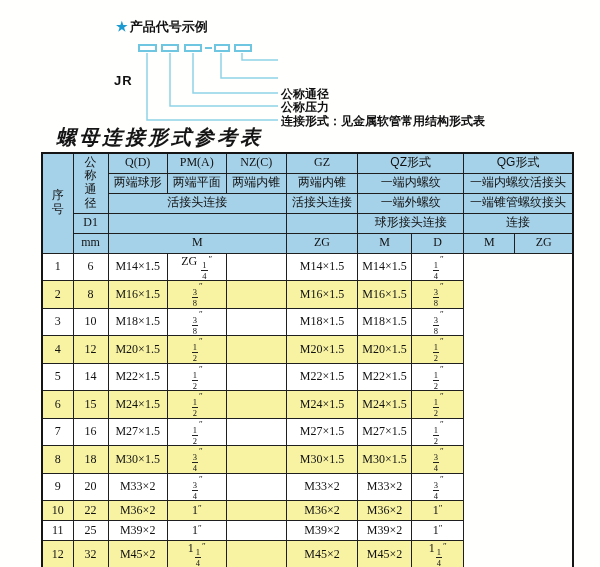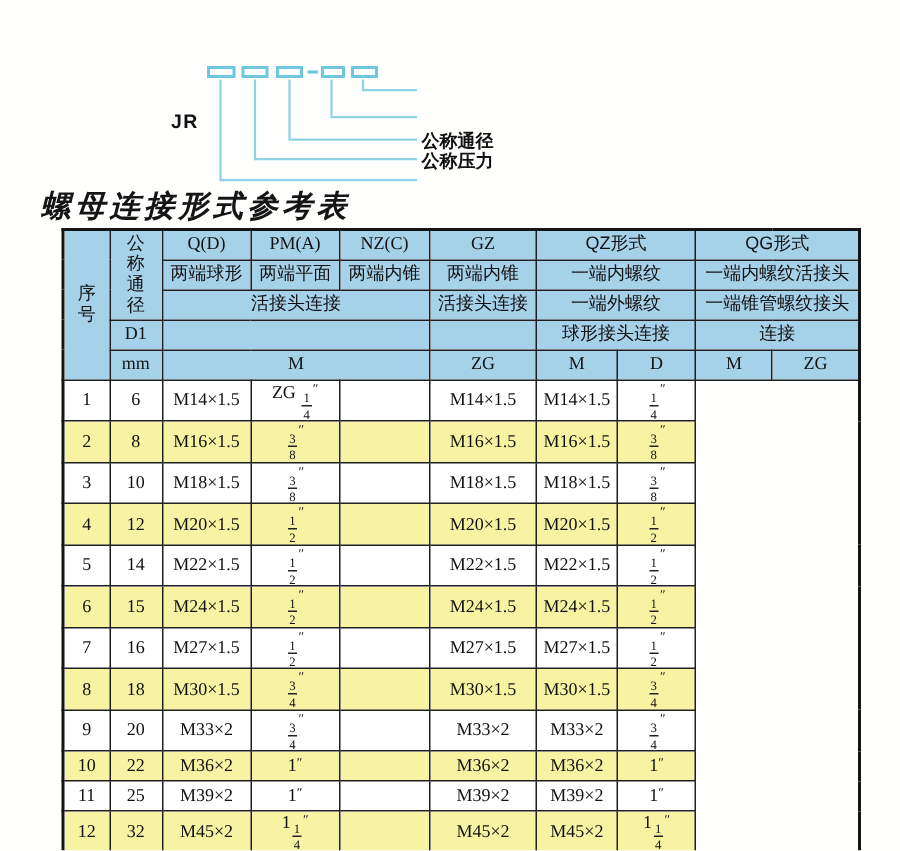--- a/index.html
+++ b/index.html
@@ -12,21 +12,21 @@
   .star-line { position:absolute; left:116px; top:18px; font-size:13px; font-weight:bold; }
   .star-line .star { color:#1d9bd1; margin-right:2px; }
   .jr { position:absolute; left:114px; top:37px; font-size:13px; font-weight:bold;
         letter-spacing:1px; font-family:"Liberation Sans", sans-serif;margin-top:36px; }
   .code-box { position:absolute; top:44px; height:8px; border:2px solid #6ec6e0; background:#fff; }
   .code-dash { position:absolute; top:47px; height:2px; width:7px; background:#6ec6e0; }
   .connector-svg { position:absolute; left:0; top:0; width:600px; height:130px; }
   .code-label { position:absolute; left:281px; font-size:12px; font-weight:bold; white-space:nowrap; }
   
   .table-title {
-    position:absolute; left:27px; top:124px; font-size:20px; font-weight:bold; font-style:italic;
+    position:absolute; left:56px; top:124px; font-size:20px; font-weight:bold; font-style:italic;
     letter-spacing:3px; font-family:"Liberation Serif", serif; color:#151515;
   }
   
   table.ref {
     position:absolute; left:41px; top:152px; width:533px;
     border-collapse:collapse; table-layout:fixed;
     border:2px solid #151515;
     font-size:12px;
   }
   table.ref th, table.ref td {
@@ -46,40 +46,44 @@
           font-family:"Liberation Serif", serif; }
   .frac .fn { border-bottom:1px solid #222; padding:0 1px 0.5px 1px; }
   .frac .fd { padding-top:1px; }
   .inch { font-size:9px; vertical-align:3px; }
 </style>
 </head>
 <body>
 
 <div id="page">
 
+  <div class="star-line">
+    <span class="star">★</span><span>产品代号示例</span>
+  </div>
 
   <div class="jr">JR</div>
 
   <div class="code-box" style="left:138px;width:19px;"></div>
   <div class="code-box" style="left:161px;width:18px;"></div>
   <div class="code-box" style="left:184px;width:18px;"></div>
   <div class="code-dash" style="left:205px;"></div>
   <div class="code-box" style="left:214px;width:16px;"></div>
   <div class="code-box" style="left:234px;width:18px;"></div>
 
   <svg class="connector-svg" viewBox="0 0 600 130" xmlns="http://www.w3.org/2000/svg">
     <path d="M147 53 V120 H278" stroke="#8fd3e6" stroke-width="1.5" fill="none"></path>
     <path d="M170 53 V106 H278" stroke="#8fd3e6" stroke-width="1.5" fill="none"></path>
     <path d="M193 53 V93  H278" stroke="#8fd3e6" stroke-width="1.5" fill="none"></path>
     <path d="M221 53 V78  H278" stroke="#8fd3e6" stroke-width="1.5" fill="none"></path>
     <path d="M242 53 V60  H278" stroke="#8fd3e6" stroke-width="1.5" fill="none"></path>
   </svg>
 
   <div class="code-label" style="top:86px;">公称通径</div>
   <div class="code-label" style="top:99px;">公称压力</div>
+  <div class="code-label" style="top:113px;">连接形式：见金属软管常用结构形式表</div>
 
   <div class="table-title">螺母连接形式参考表</div>
 
   <table class="ref">
     <colgroup>
       <col style="width:31px">
         <col style="width:35px">
       <col style="width:59px">
         <col style="width:59px">
         <col style="width:60px">

